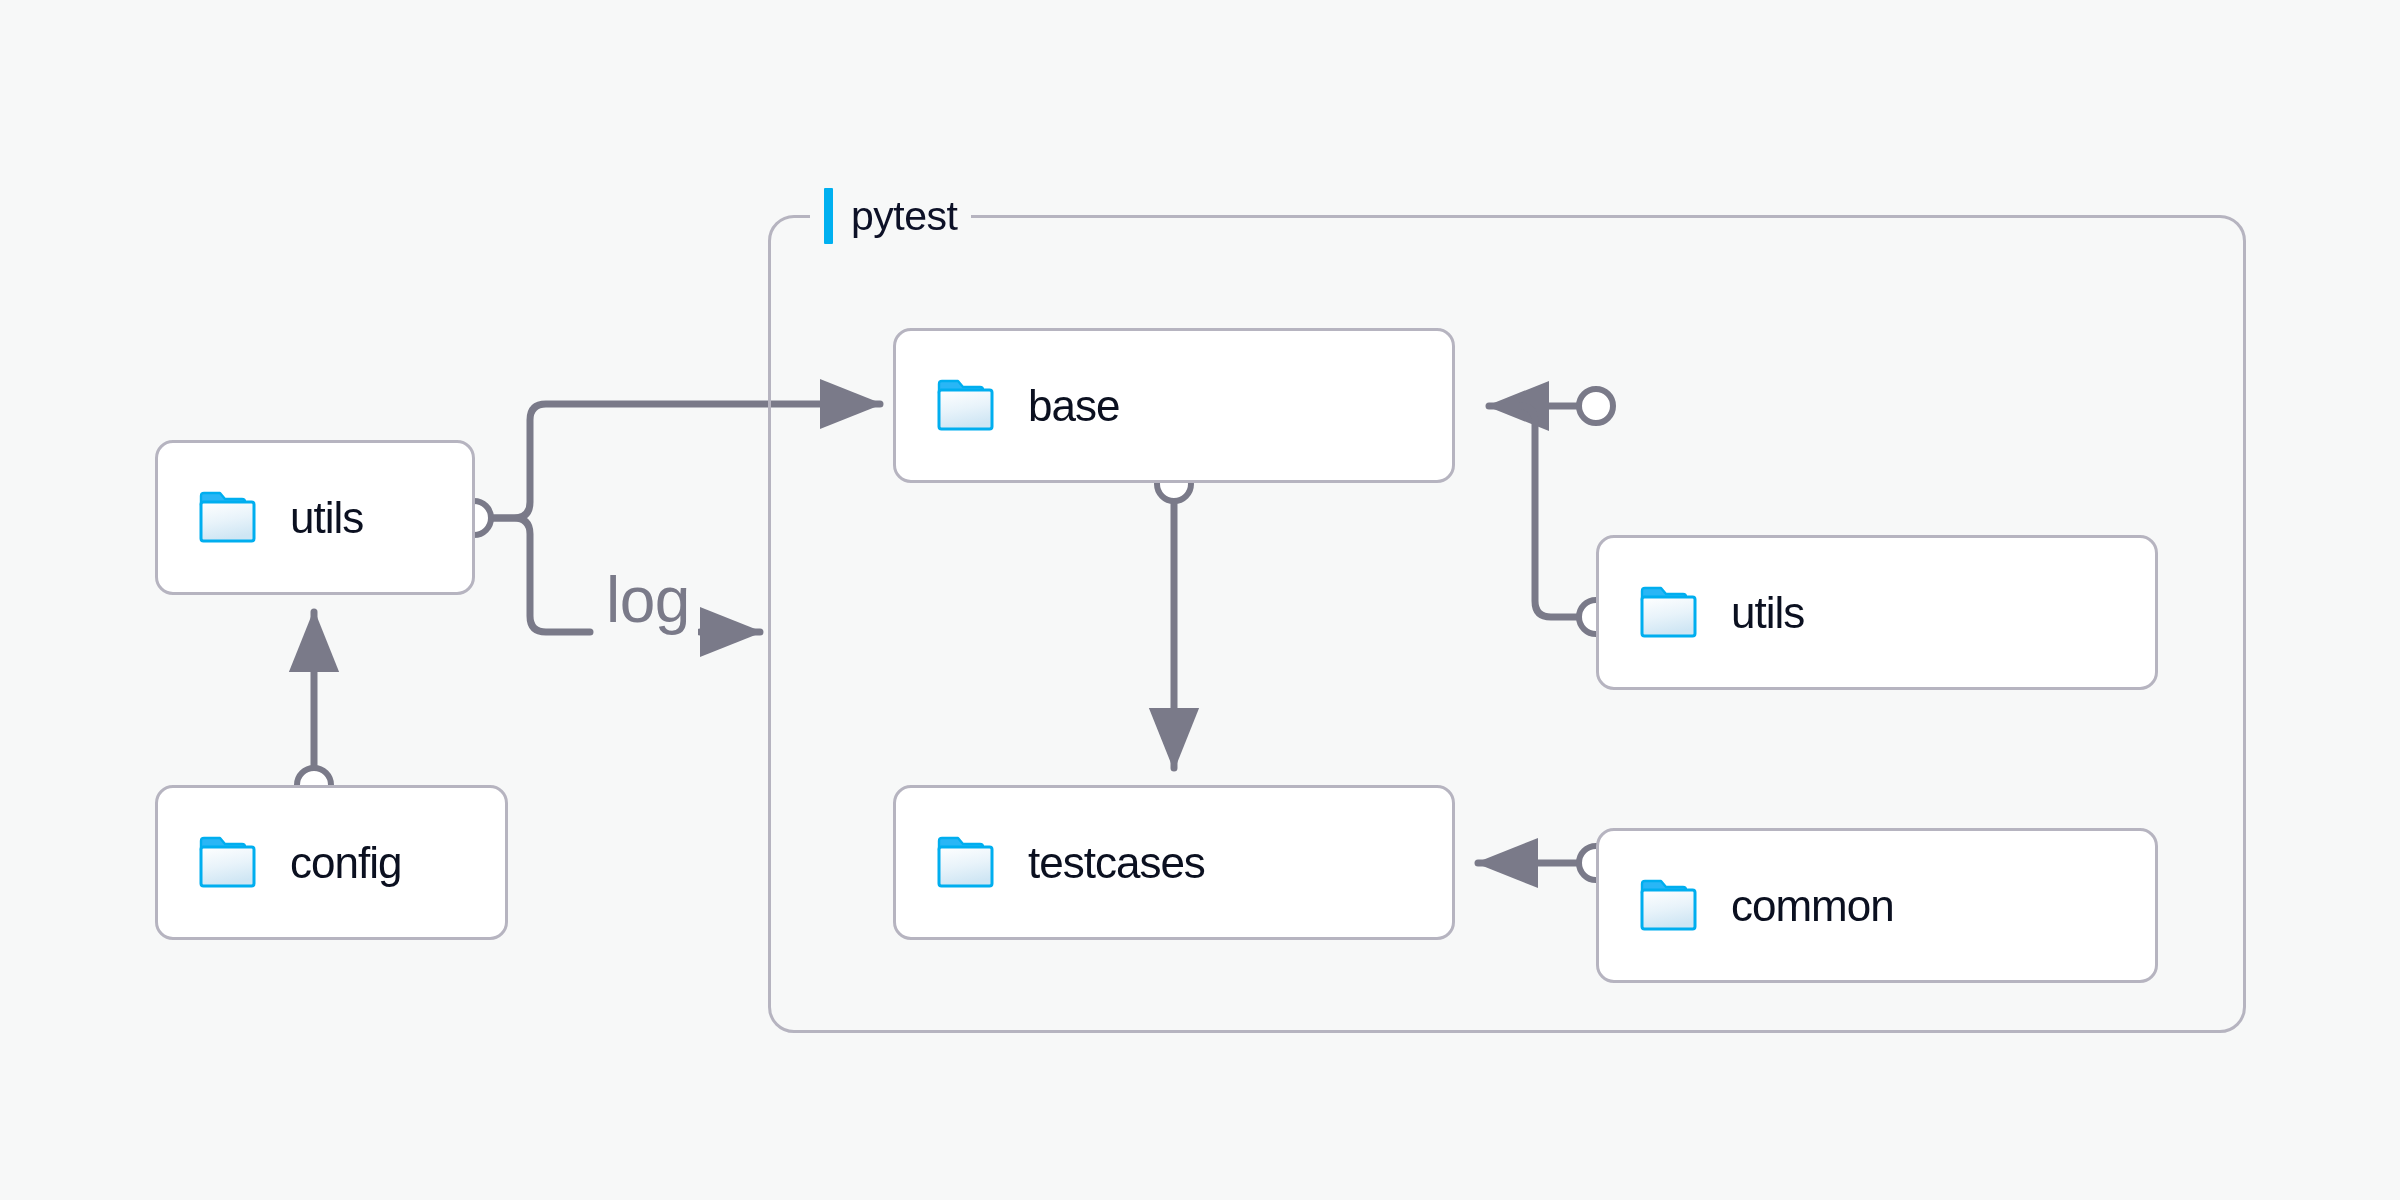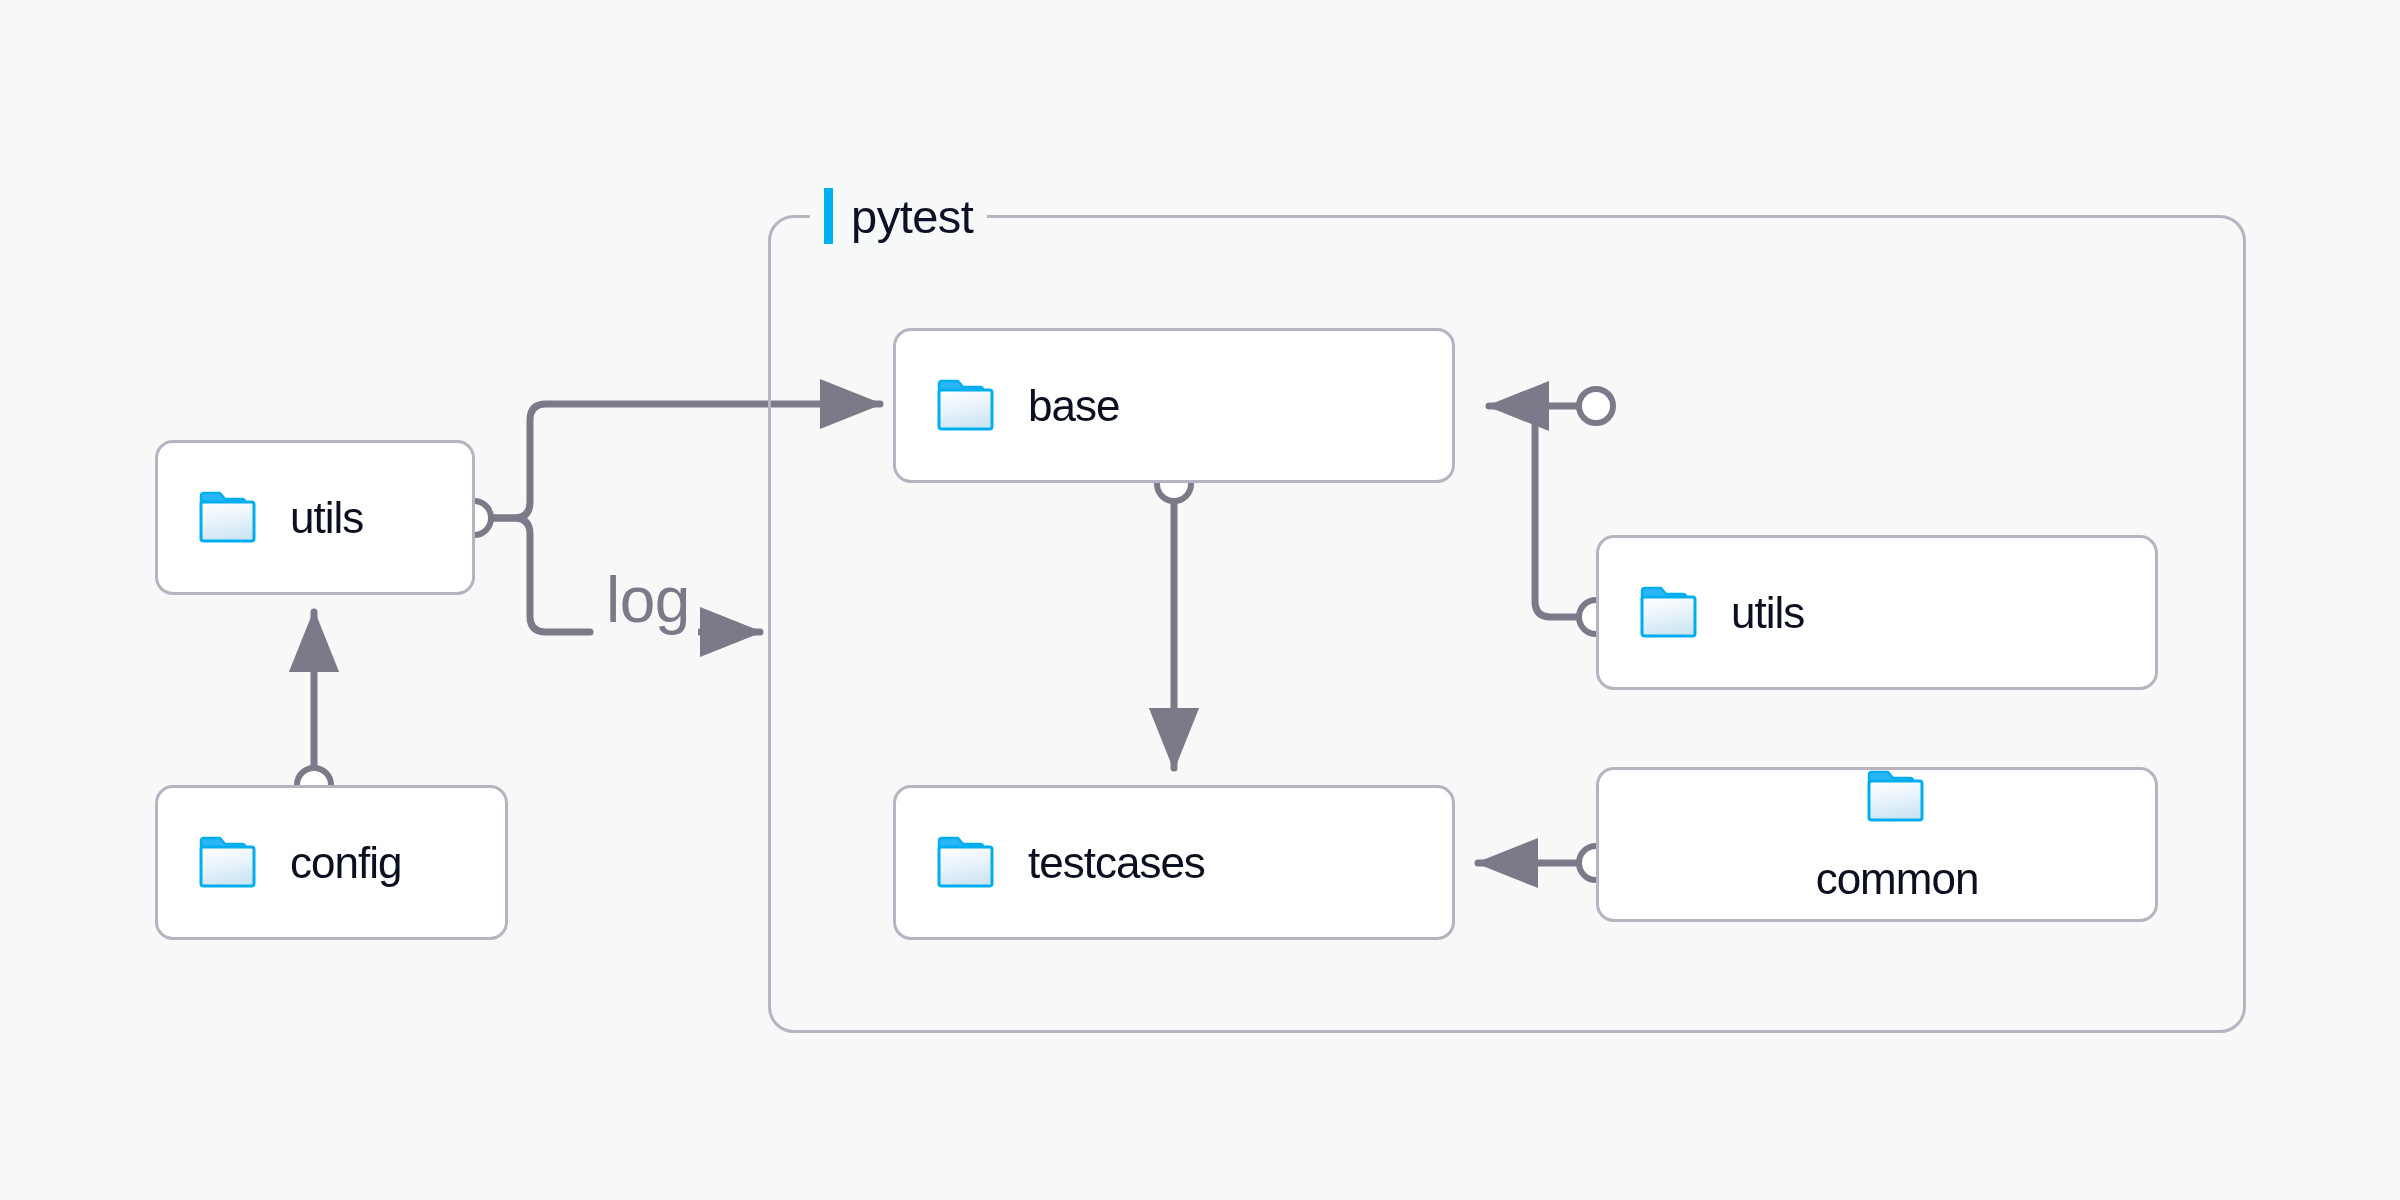--- a/index.html
+++ b/index.html
@@ -42,21 +42,21 @@
     padding: 0 14px;
     height: 62px;
   }
   .group-accent {
     width: 9px;
     height: 56px;
     background: #00b0f0;
     border-radius: 1px;
   }
   .group-label {
-    font-size: 47px;
+    font-size: 41px;
     color: #0d1127;
     letter-spacing: -0.5px;
     white-space: nowrap;
   }
   
   .node {
     position: absolute;
     background: #ffffff;
     border: 3px solid #b6b4c0;
     border-radius: 18px;
@@ -195,21 +195,21 @@
 
 
   <div class="node" style="left:1596px; top:535px; width:562px; height:155px;">
     <svg class="folder-icon" viewBox="0 0 62 54">
       <path d="M3 9 L3 5 Q3 2 6 2 L22 2 L27 8 L44 8 Q47 8 47 11 L47 14 L3 14 Z" fill="#29b6f6" stroke="#00aeef" stroke-width="2.4" stroke-linejoin="round"></path>
       <rect x="3" y="11" width="53" height="39" rx="2.5" fill="url(#folderGrad)" stroke="#00aeef" stroke-width="3" stroke-linejoin="round"></rect>
     </svg>
     <span class="node-label">utils</span>
   </div>
 
-  <div class="node" style="left:1596px; top:767px; width:562px; height:155px;flex-direction:column;">
+  <div class="node" style="left:1596px; top:828px; width:562px; height:155px;">
     <svg class="folder-icon" viewBox="0 0 62 54">
       <path d="M3 9 L3 5 Q3 2 6 2 L22 2 L27 8 L44 8 Q47 8 47 11 L47 14 L3 14 Z" fill="#29b6f6" stroke="#00aeef" stroke-width="2.4" stroke-linejoin="round"></path>
       <rect x="3" y="11" width="53" height="39" rx="2.5" fill="url(#folderGrad)" stroke="#00aeef" stroke-width="3" stroke-linejoin="round"></rect>
     </svg>
     <span class="node-label">common</span>
   </div>
 
 </div>
 
 </body></html>

